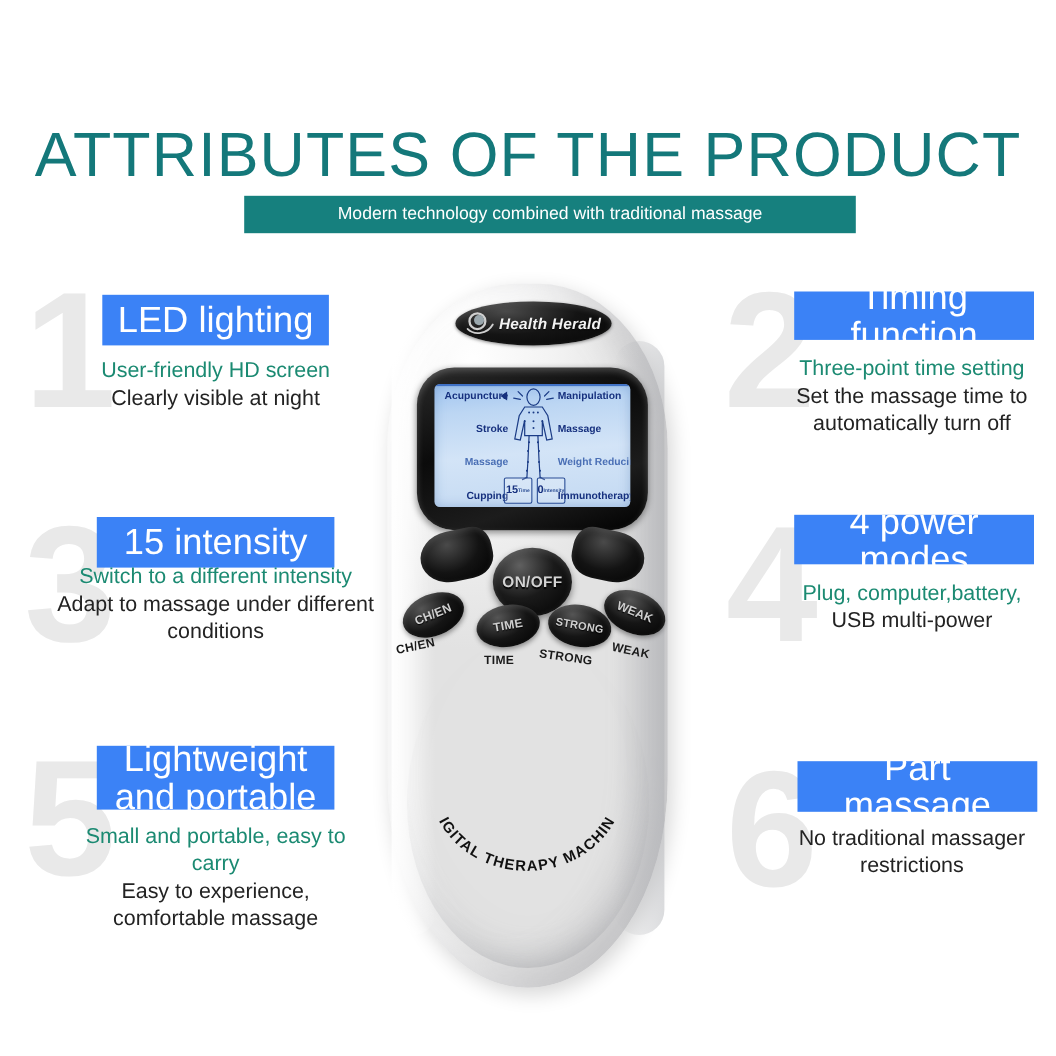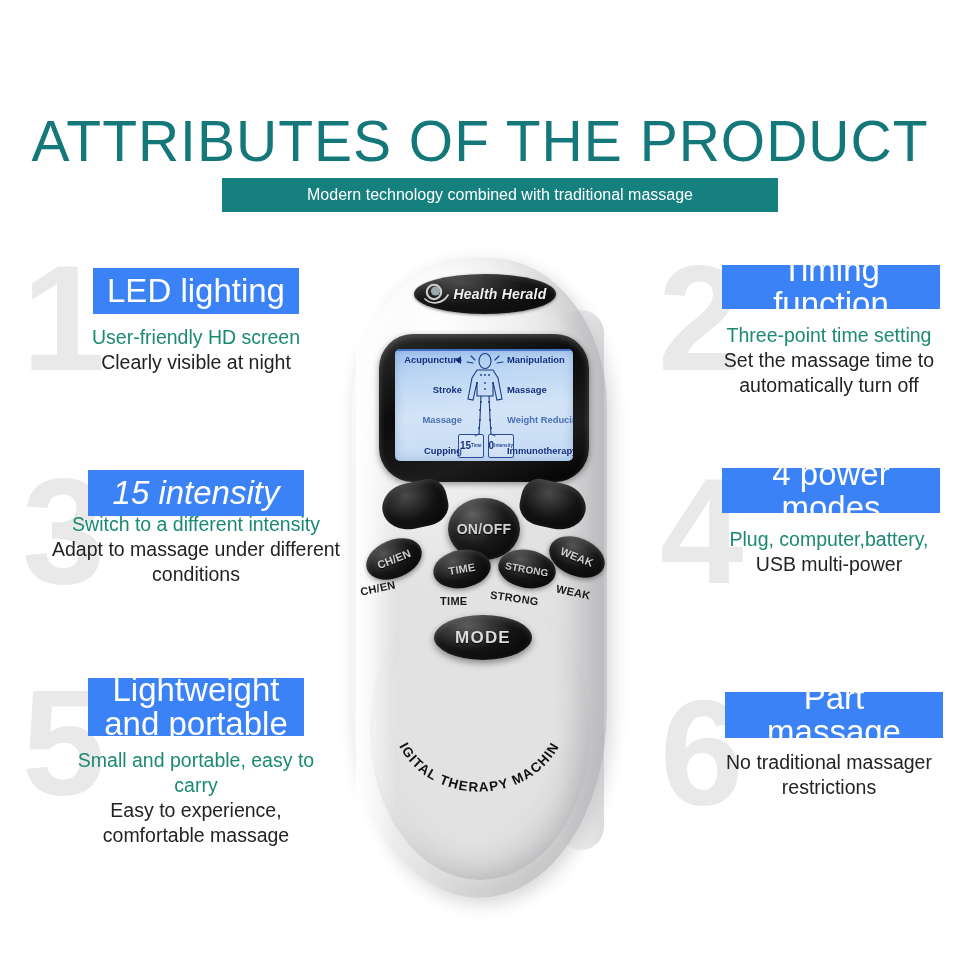--- a/index.html
+++ b/index.html
@@ -231,21 +231,21 @@
       <span>Timing function</span>
     </div>
     <div class="feat-body" style="left:698px;top:323px;width:262px;">
       <span class="line-a">Three-point time setting</span>
       <span class="line-b">Set the massage time to automatically turn off</span>
     </div>
   </div>
 
   <div class="feature">
     <div class="ghost-num" style="left:22px;top:456px;">3</div>
-    <div class="feat-title" style="left:88px;top:470px;width:216px;height:46px;font-style:italic;">
+    <div class="feat-title" style="left:88px;top:470px;width:216px;height:46px;">
       <span>15 intensity</span>
     </div>
     <div class="feat-body" style="left:48px;top:512px;width:296px;">
       <span class="line-a">Switch to a different intensity</span>
       <span class="line-b">Adapt to massage under different conditions</span>
     </div>
   </div>
 
   <div class="feature">
     <div class="ghost-num" style="left:660px;top:456px;">4</div>
@@ -378,23 +378,20 @@
     <div class="small-btn" style="left:168px;top:300px;transform:rotate(10deg);">
       <span style="font-size:10px;">STRONG</span>
     </div>
     <div class="btn-label" style="left:160px;top:342px;transform:rotate(8deg);">STRONG</div>
 
     <div class="small-btn" style="left:218px;top:288px;transform:rotate(22deg);">
       <span>WEAK</span>
     </div>
     <div class="btn-label" style="left:226px;top:336px;transform:rotate(12deg);">WEAK</div>
 
-    <div class="btn-mode">
-      <span>MODE</span>
-    </div>
 
     <span class="curved-text">
       <svg width="220" height="90" viewBox="0 0 220 90">
         <defs>
           <path id="arcpath" d="M28 18 A 88 78 0 0 0 186 18" fill="none"></path>
         </defs>
         <text>
           <textPath href="#arcpath" startOffset="50%" text-anchor="middle" id="curvedLabel">DIGITAL THERAPY MACHINE</textPath>
         </text>
       </svg>

